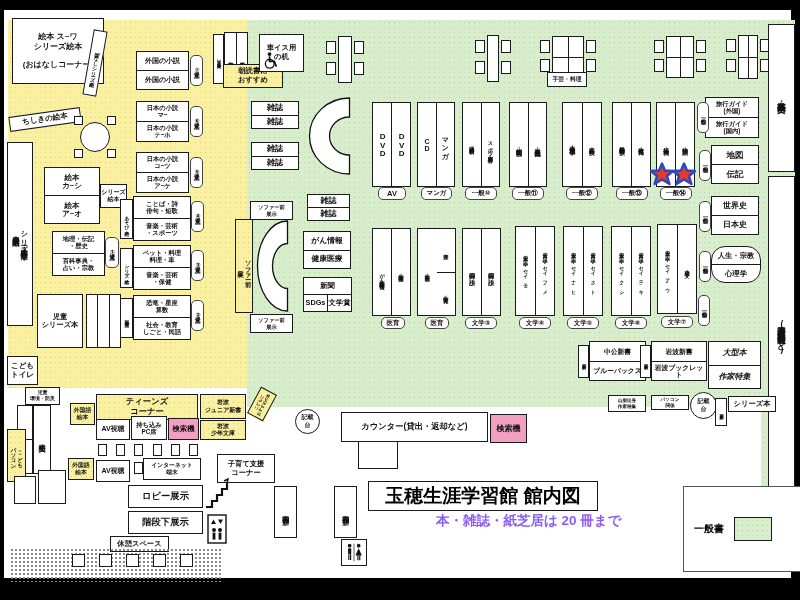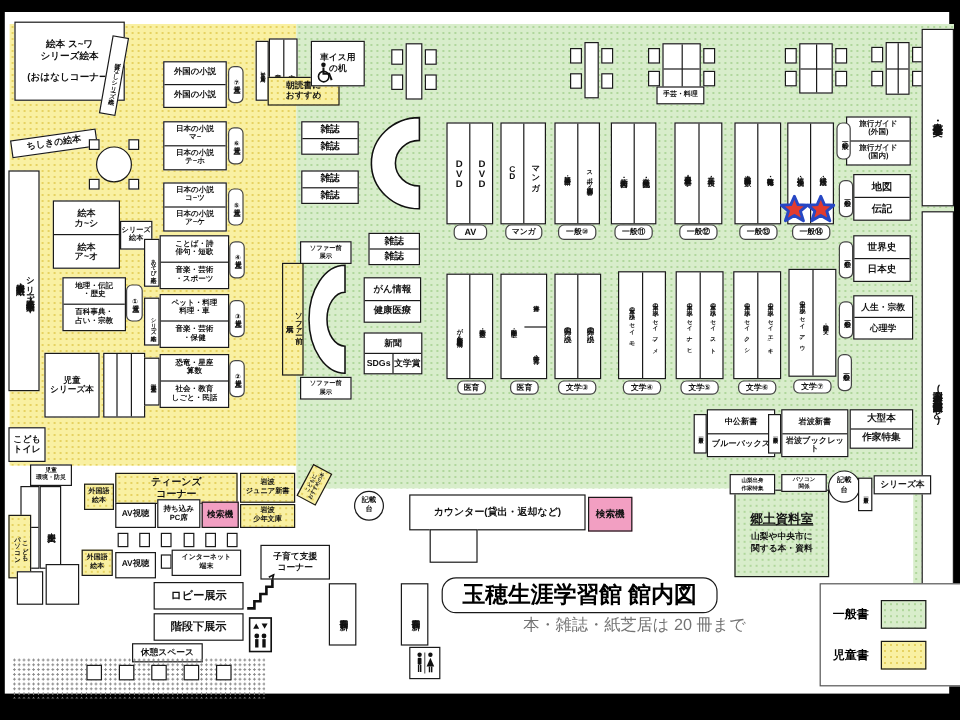--- a/index.html
+++ b/index.html
@@ -27,21 +27,21 @@
   .vsplit>div{flex:1;display:flex;align-items:center;justify-content:center;overflow:hidden;}
   .vsplit>div+div{border-top:1px solid #1a1a1a;}
   .vwrap{width:100%;height:100%;display:flex;flex-direction:row-reverse;align-items:center;justify-content:center;gap:1px;}
   .bub{border-radius:5px;border-width:1px;border-color:#444;display:flex;align-items:center;justify-content:center;font-weight:700;background:#fff;z-index:3;}
   .circ{border-radius:50%;}
   .chair{position:absolute;box-sizing:border-box;border:1px solid #1a1a1a;background:#fff;}
   .dotsbg{background-image:radial-gradient(#8a8a8a 0.8px,rgba(0,0,0,0) 0.9px);background-size:4px 4px;}
   .kyhead{font-weight:700;text-decoration:underline;}
   .kybody{font-weight:600;margin-top:3px;line-height:1.4;}
   #title-box{position:absolute;border:1.2px solid #1a1a1a;display:flex;align-items:center;justify-content:center;font-weight:700;background:#fff;}
-  .note{position:absolute;font-weight:400;color:#737373;}
+  .note{position:absolute;font-weight:700;color:#8b5cf6;}
   #legend{position:absolute;border:1px solid #555;background:#fff;display:flex;flex-direction:column;justify-content:space-evenly;padding:4px 10px;}
   .lrow{display:flex;align-items:center;gap:10px;}
   .lsw{width:36px;height:22px;border:1px solid #1a1a1a;}
   .llab{font-size:10px;font-weight:600;}
 </style>
 </head>
 <body>
 
 <div id="stage">
   <div id="map">
@@ -395,33 +395,33 @@
       </div>
       <div class="mi bdr" style="left: 707px; top: 186px; width: 48px; height: 39px; font-size: 8px;">
         <div class="rows">
           <div class="row">世界史</div>
           <div class="row">日本史</div>
         </div>
       </div>
       <div class="mi bdr bub" style="left: 695px; top: 191px; width: 12px; height: 31px; font-size: 5.5px;">
         <span class="vspan" style="font-size: 5.5px;">一般⑰</span>
       </div>
-      <div class="mi bdr" style="left: 707px; top: 236px; width: 50px; height: 37px; font-size: 7.3px;">
+      <div class="mi bdr" style="left: 707px; top: 236px; width: 50px; height: 37px; font-size: 7.3px; border-radius: 14px;">
         <div class="rows">
           <div class="row">人生・宗教</div>
           <div class="row">心理学</div>
         </div>
       </div>
       <div class="mi bdr bub" style="left: 695px; top: 241px; width: 12px; height: 31px; font-size: 5.5px;">
         <span class="vspan" style="font-size: 5.5px;">一般⑱</span>
       </div>
       <div class="mi bdr bub" style="left: 694px; top: 285px; width: 12px; height: 31px; font-size: 5.5px;">
         <span class="vspan" style="font-size: 5.5px;">一般⑲</span>
       </div>
-      <div class="mi bdr" style="left: 704px; top: 331px; width: 53px; height: 33px; font-size: 8px;">
+      <div class="mi bdr" style="left: 704px; top: 331px; width: 53px; height: 48px; font-size: 8px; font-style: italic;">
         <div class="rows">
           <div class="row">大型本</div>
           <div class="row">作家特集</div>
         </div>
       </div>
       <div class="mi bdr" style="left: 585px; top: 331px; width: 57px; height: 40px; font-size: 6.8px;">
         <div class="rows">
           <div class="row">中公新書</div>
           <div class="row">ブルーバックス</div>
         </div>
@@ -533,26 +533,20 @@
           </div>
         </div>
       </div>
       <div class="mi bdr bub" style="left: 657px; top: 306px; width: 32px; height: 12px; font-size: 6.5px;">文学⑦</div>
       <div class="mi bdr" style="left: 337px; top: 402px; width: 147px; height: 30px; font-size: 8.3px;">
         <div class="txt">カウンター(貸出・返却など)</div>
       </div>
       <div class="mi bdr" style="left: 354px; top: 431px; width: 40px; height: 28px;"></div>
       <div class="mi bdr f-p" style="left: 486px; top: 404px; width: 37px; height: 29px; font-size: 8px;">
         <div class="txt">検索機</div>
-      </div>
-      <div class="mi bdr f-g" style="left: 608px; top: 398px; width: 79px; height: 73px; font-size: 7.3px;">
-        <div class="txt">
-          <div class="kyhead" style="font-size: 10.5px;">郷土資料室</div>
-          <div class="kybody">山梨や中央市に<br>関する本・資料</div>
-        </div>
       </div>
       <div class="mi bdr" style="left: 604px; top: 385px; width: 38px; height: 17px; font-size: 4.6px;">
         <div class="txt">山梨出身<br>作家特集</div>
       </div>
       <div class="mi bdr" style="left: 647px; top: 385px; width: 38px; height: 15px; font-size: 4.6px;">
         <div class="txt">パソコン<br>関係</div>
       </div>
       <div class="mi bdr circ" style="left: 686px; top: 382px; width: 27px; height: 27px; font-size: 6px;">
         <div class="txt">記載<br>台</div>
       </div>
@@ -685,26 +679,22 @@
       </div>
       <div class="mi dotsbg" style="left: 6px; top: 538px; width: 211px; height: 34px;">
         <div class="chair" style="left: 62px; top: 6px; width: 13px; height: 13px;"></div>
         <div class="chair" style="left: 89px; top: 6px; width: 13px; height: 13px;"></div>
         <div class="chair" style="left: 116px; top: 6px; width: 13px; height: 13px;"></div>
         <div class="chair" style="left: 143px; top: 6px; width: 13px; height: 13px;"></div>
         <div class="chair" style="left: 170px; top: 6px; width: 13px; height: 13px;"></div>
       </div>
     </div>
 
-  <div id="title-box" style="left:368px;top:481px;width:228px;height:28px;font-size:19px;border-radius:12px;">玉穂生涯学習館 館内図</div>
+  <div id="title-box" style="left:368px;top:481px;width:228px;height:28px;font-size:19px;">玉穂生涯学習館 館内図</div>
   <div class="note" style="left:436px;top:512px;font-size:13.5px;">本・雑誌・紙芝居は 20 冊まで</div>
 
   <div id="legend" style="left:683px;top:486px;width:107px;height:76px;">
     <div class="lrow">
       <span class="llab">一般書</span>
       <span class="lsw f-g"></span>
     </div>
-    <div class="lrow">
-      <span class="llab">児童書</span>
-      <span class="lsw f-y"></span>
-    </div>
   </div>
 </div>
 
 </body></html>

